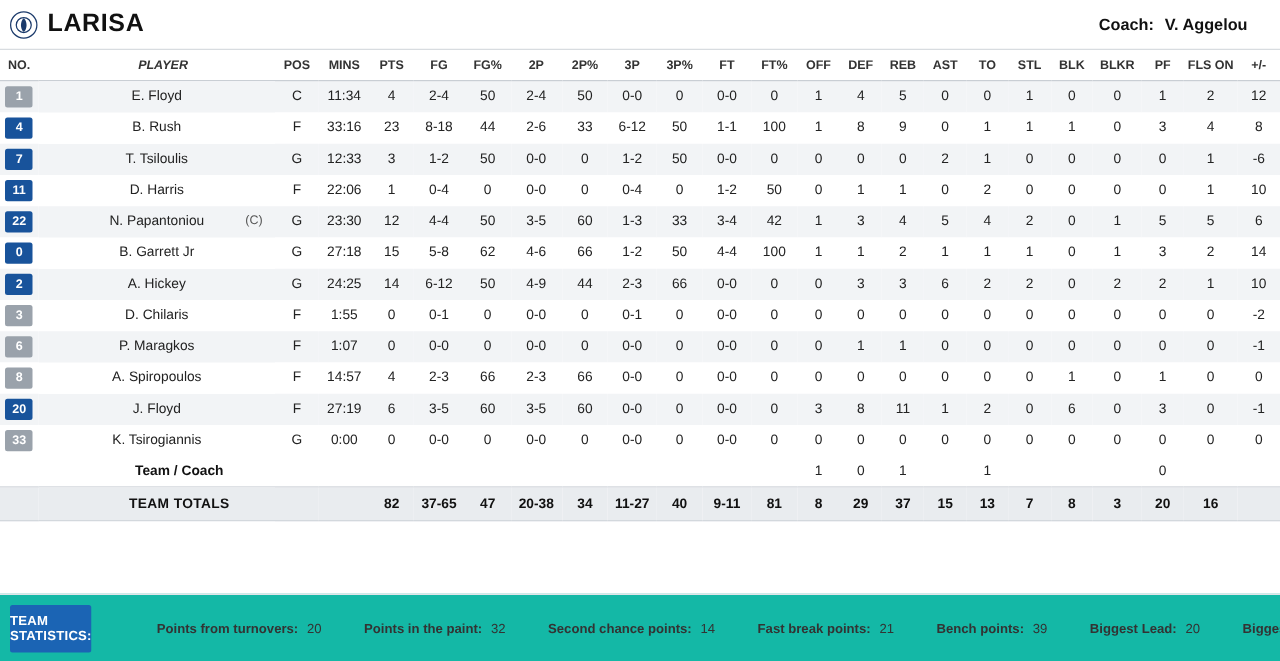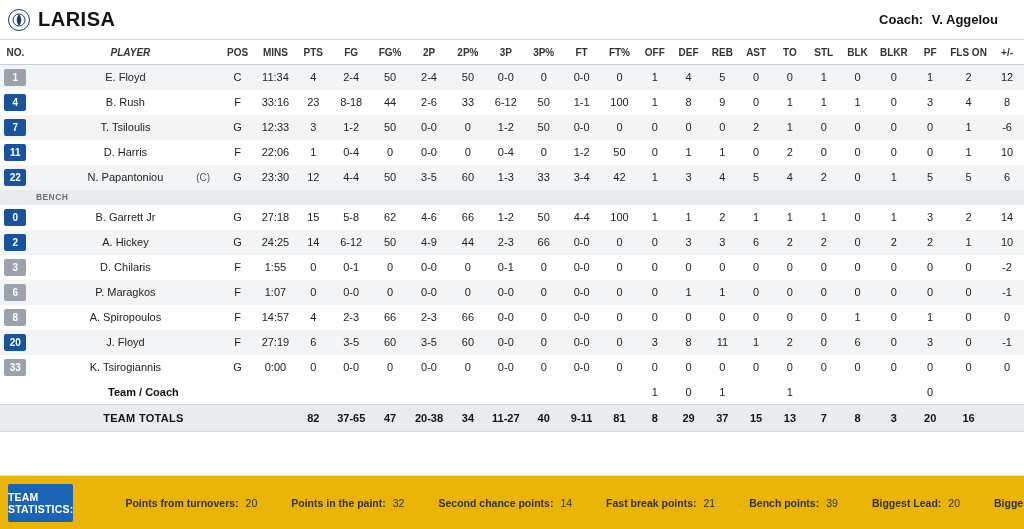--- a/index.html
+++ b/index.html
@@ -79,21 +79,21 @@
     color: #111; border-top: 1px solid #d3d8dd; border-bottom: 1px solid #d3d8dd;
   }
   tr.totals td.player { padding-left: 36px; letter-spacing: .3px; }
   tr.teamcoach td { background: #ffffff; }
   tr.teamcoach td.player { padding-left: 36px; color: #111; font-weight: bold; }
 
   
   .footer {
     position: absolute; left: 0; bottom: 0; width: 1024px; height: 54px;
     display: flex; align-items: center;
-    border-top: 1px solid #e1e4e8; background: #eab308;
+    border-top: 1px solid #e1e4e8; background: #14b8a6;
   }
   .stats-badge {
     width: 118px; height: 38px; margin-left: 8px;
     background: #1b64b4; color: #ffffff;
     display: flex; align-items: center; justify-content: center;
     font-size: 10.5px; font-weight: bold; border-radius: 2px;
     letter-spacing: .2px;
   }
   .footer-stats {
     display: flex; align-items: center; gap: 0; margin-left: 52px;
@@ -320,23 +320,20 @@
         <td>5</td>
         <td>4</td>
         <td>2</td>
         <td>0</td>
         <td>1</td>
         <td>5</td>
         <td>5</td>
         <td>6</td>
       </tr>
 
-      <tr class="section">
-        <td colspan="24">BENCH</td>
-      </tr>
 
       <tr class="row-plain">
         <td class="no">
             <span class="numbox accent">0</span>
           </td>
         <td class="player"><span>B. Garrett Jr</span></td>
         <td>G</td>
         <td>27:18</td>
         <td>15</td>
         <td>5-8</td>

